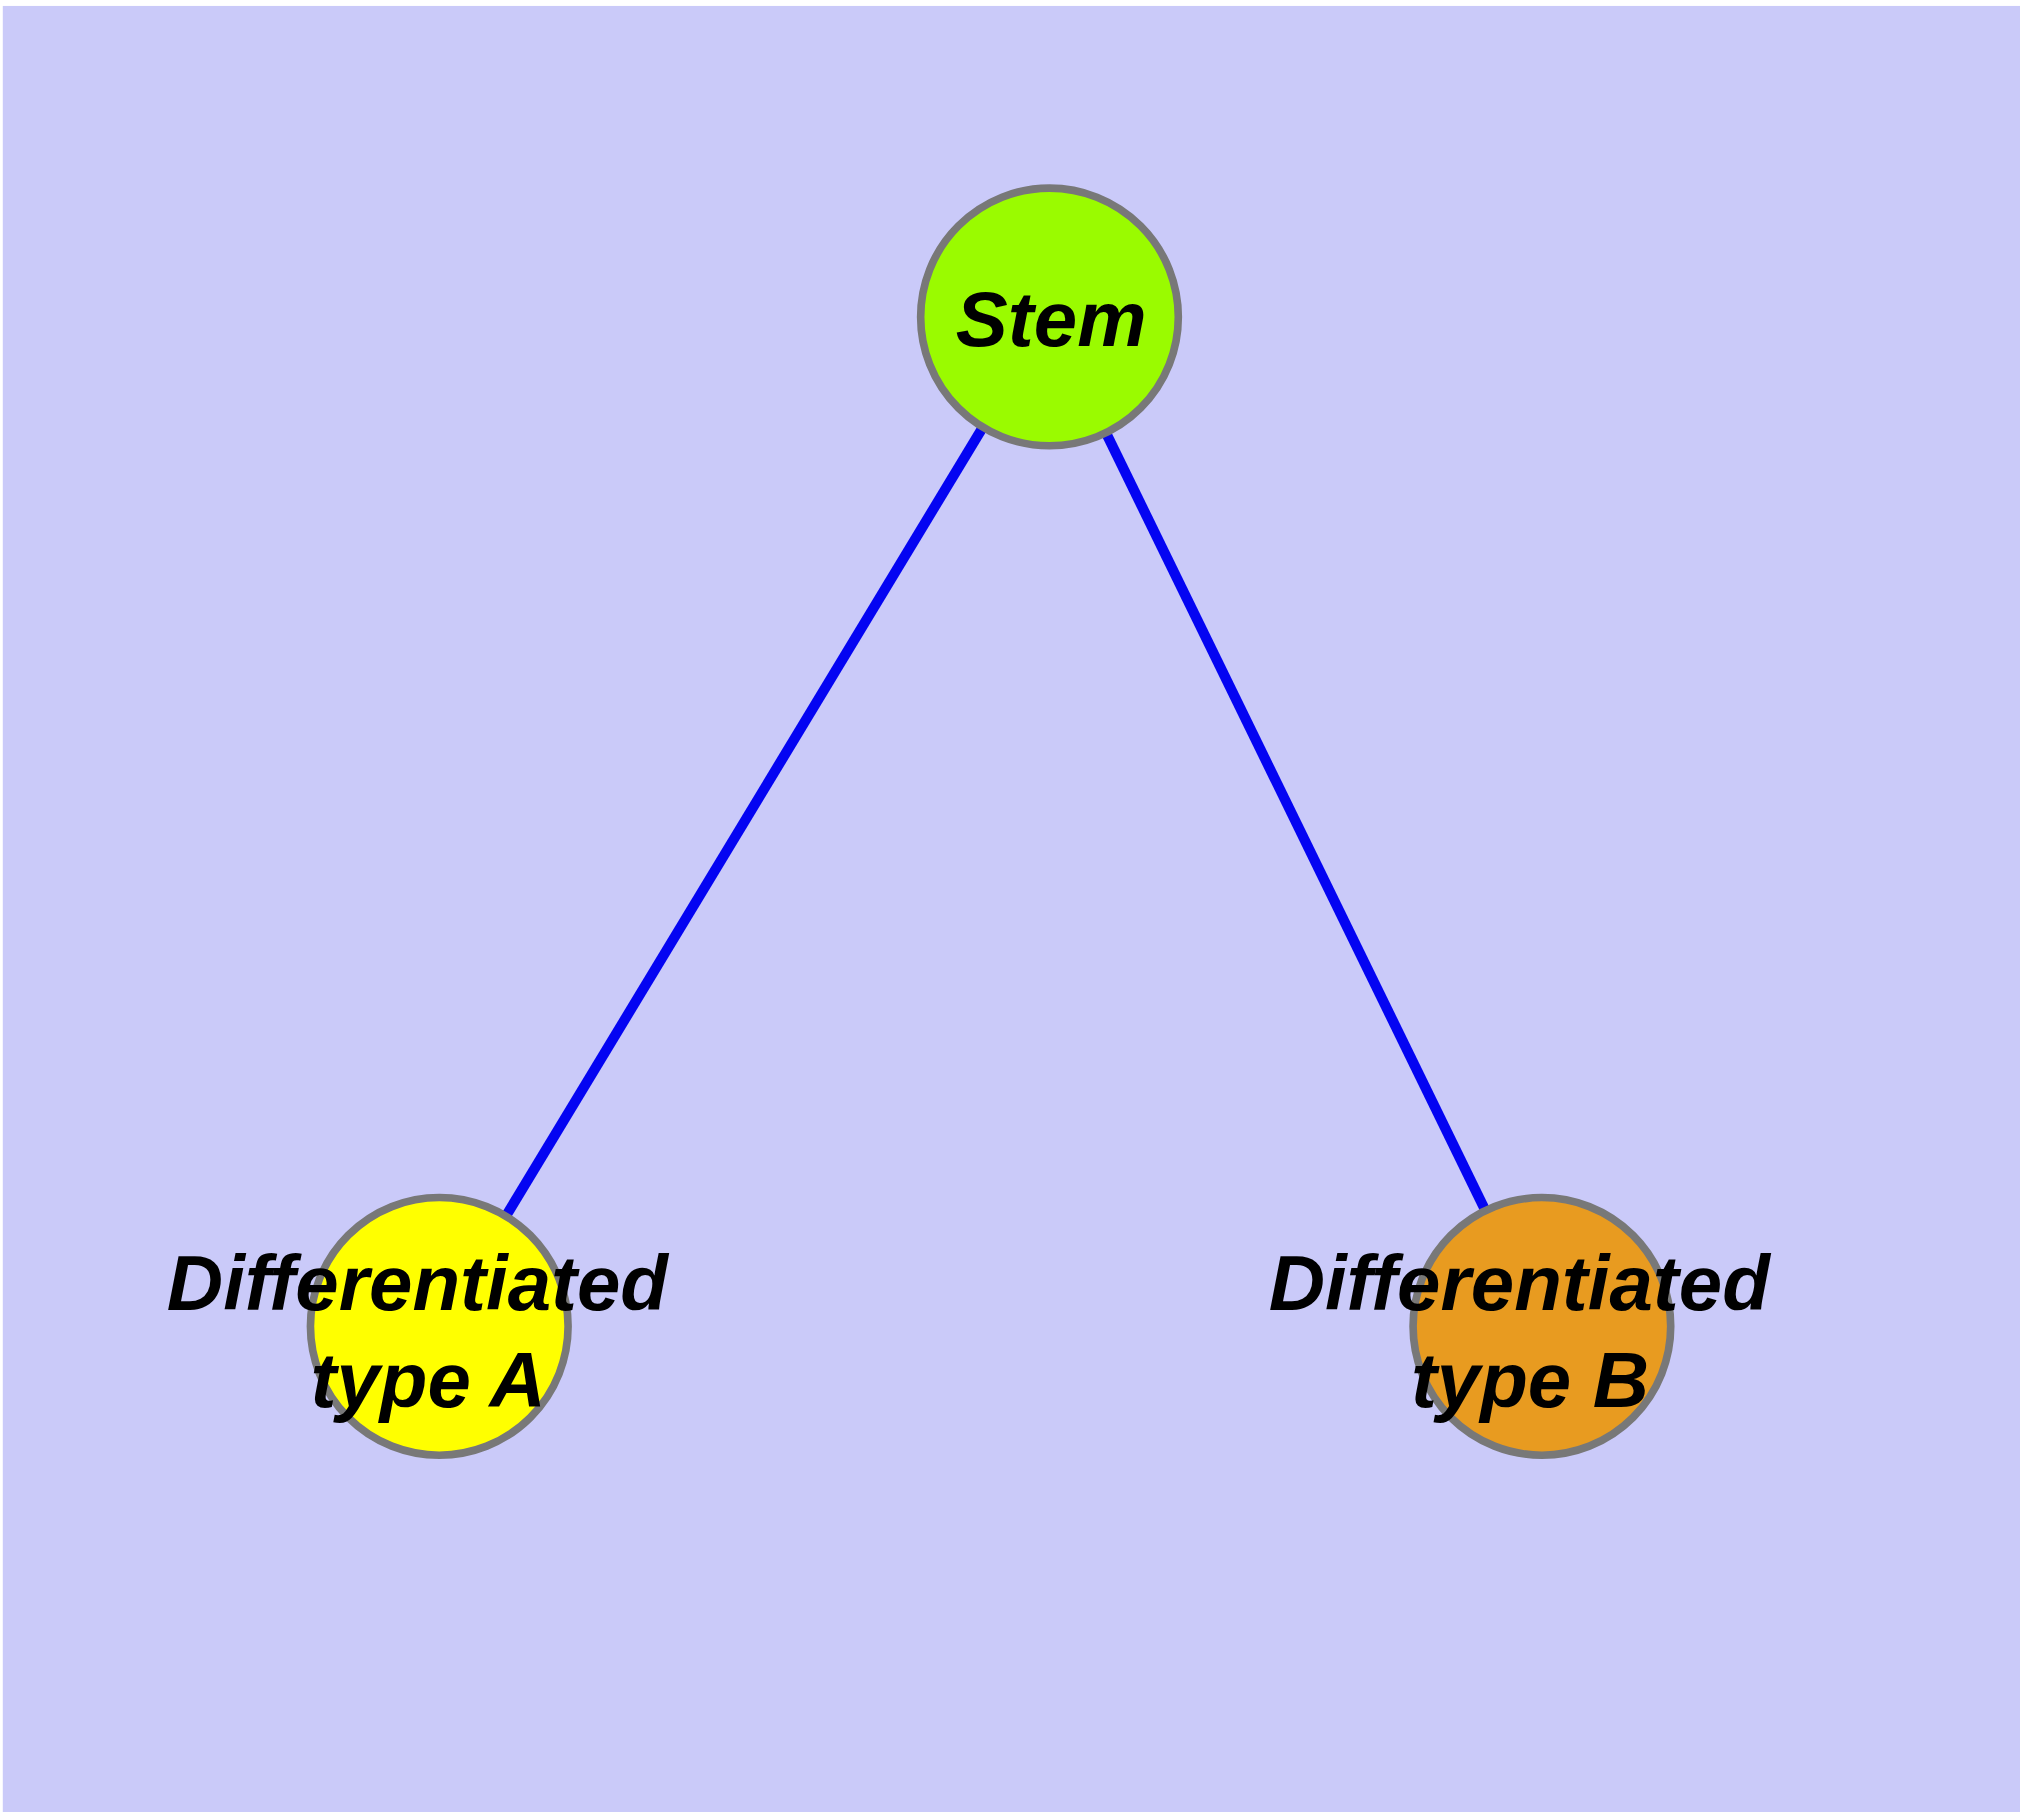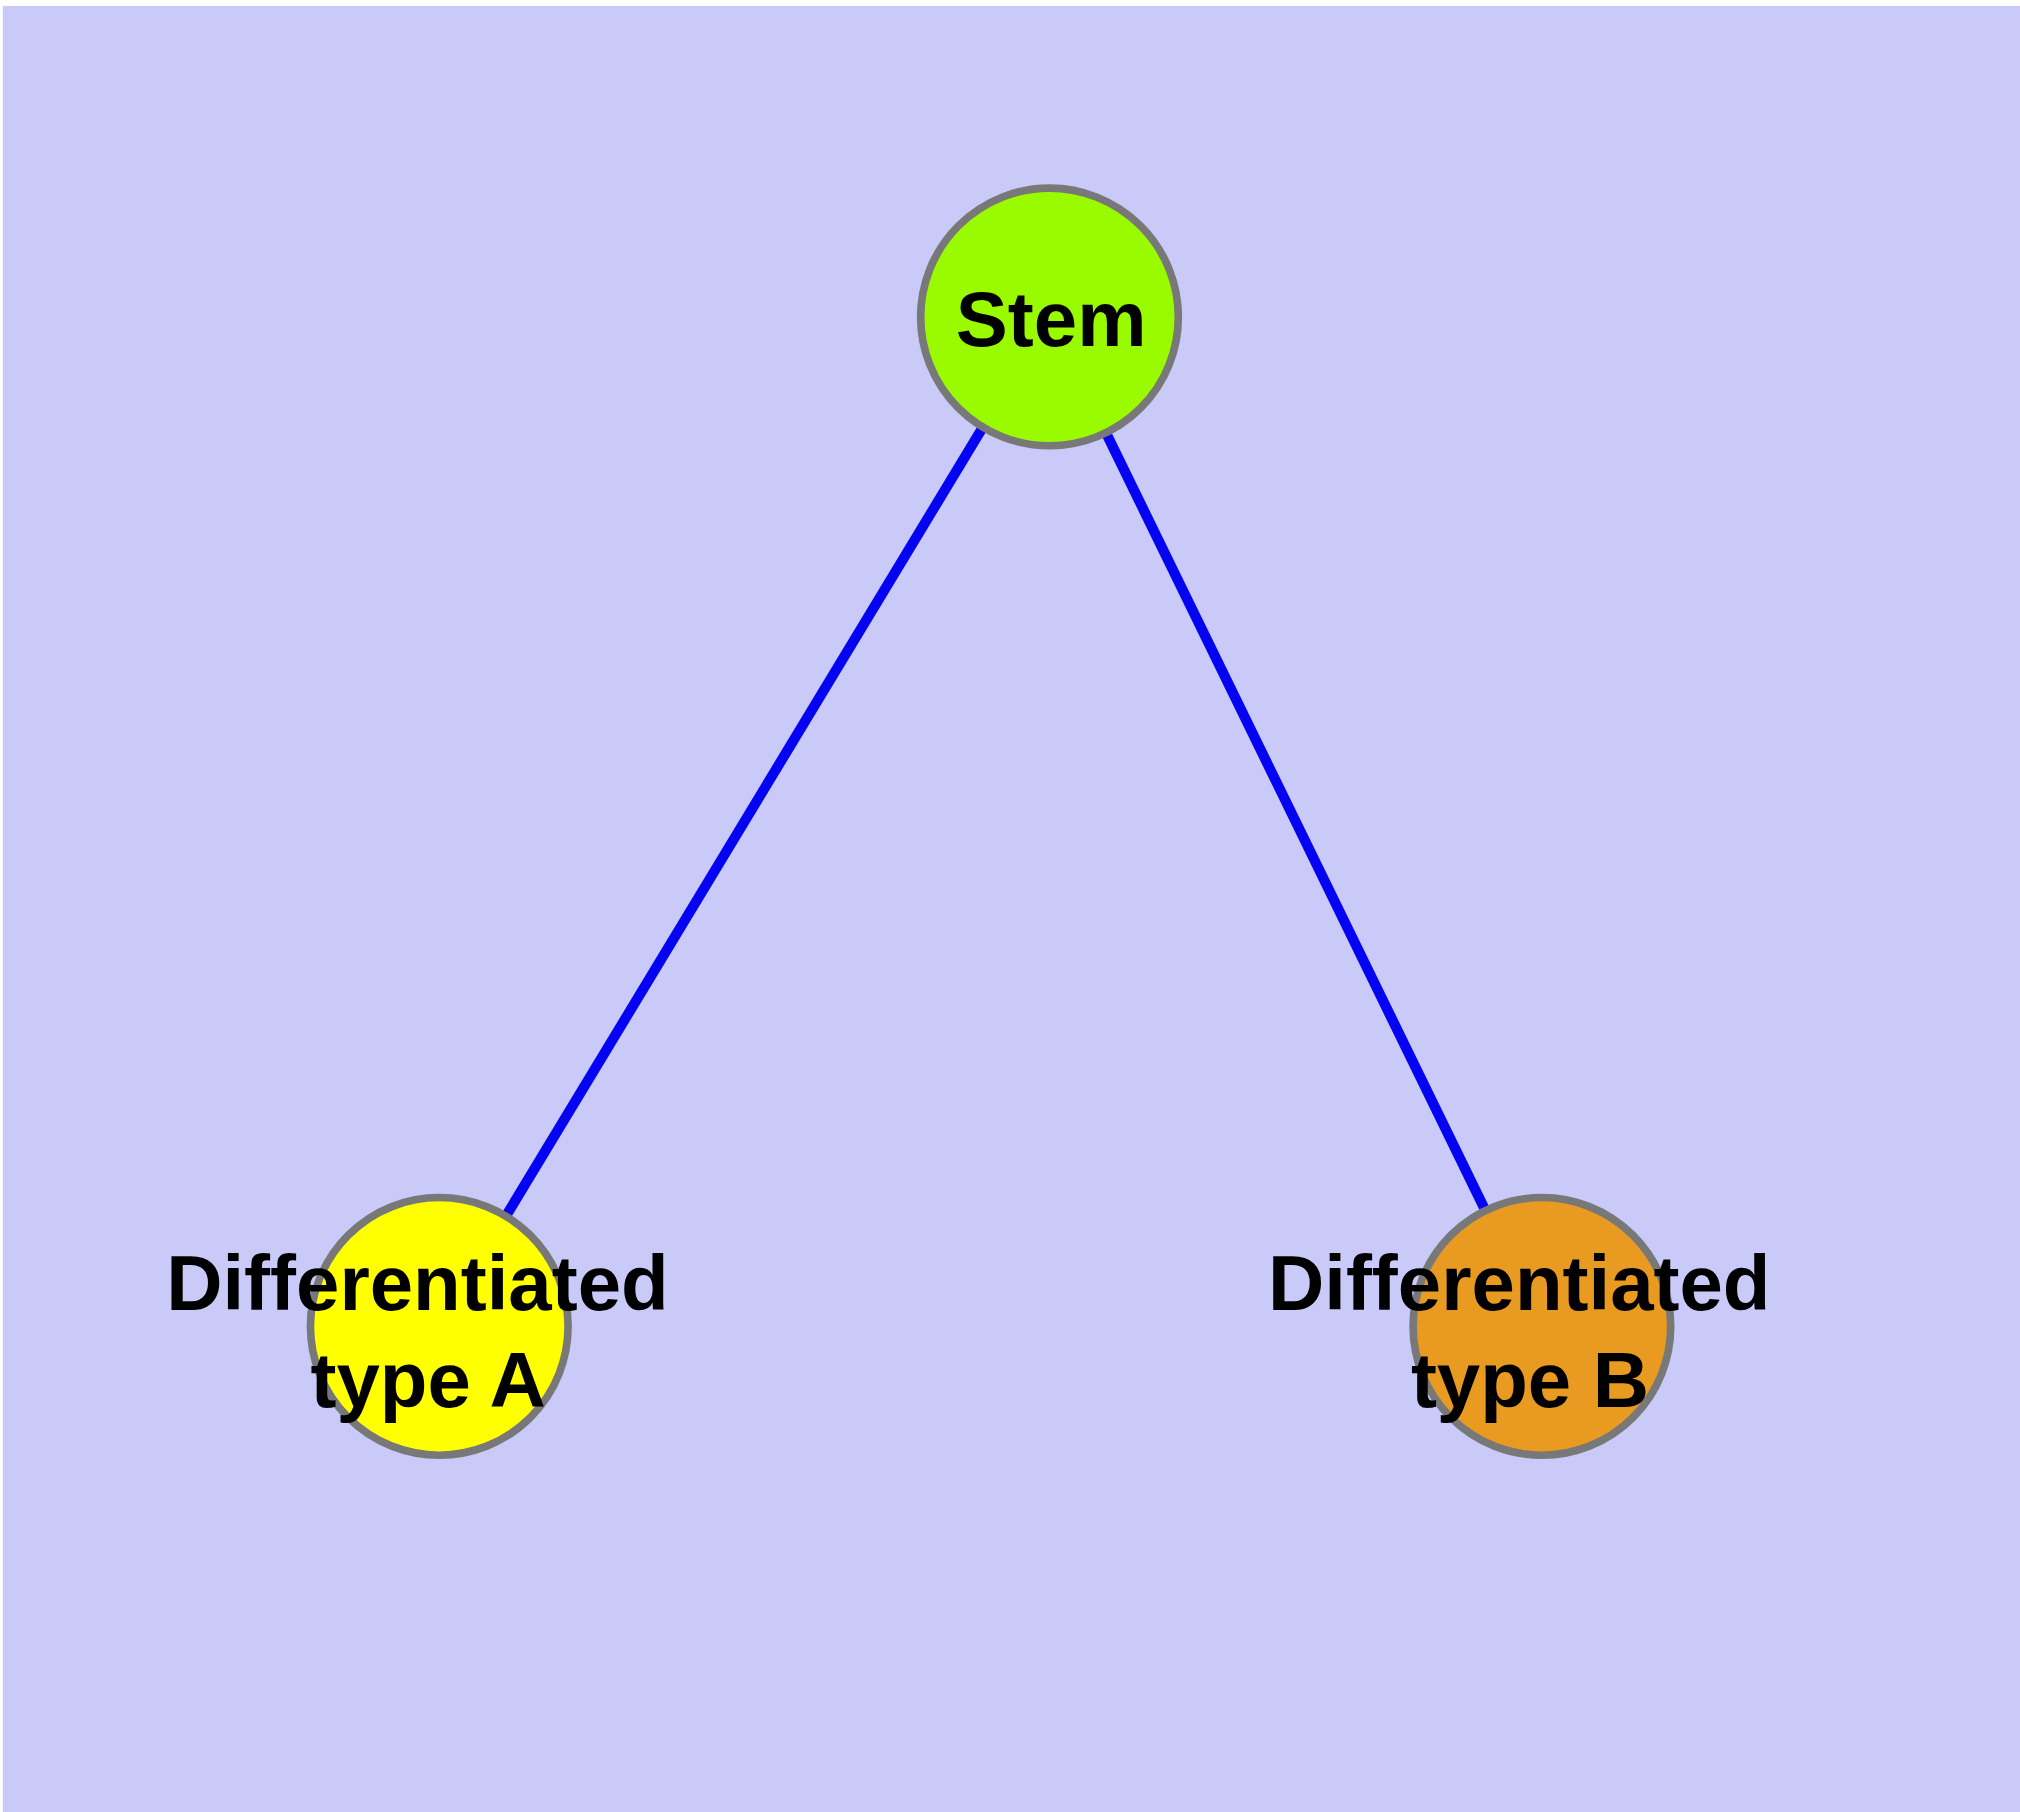--- a/index.html
+++ b/index.html
@@ -8,20 +8,21 @@
     background: #ffffff;
     width: 2021px;
     height: 1812px;
     overflow: hidden;
   }
   #stage {
     position: relative;
     width: 1976px;
     height: 1812px;
     font-family: "Liberation Sans", sans-serif;
+    font-style: italic;
   }
   #graph-svg {
     position: absolute;
     left: 0;
     top: 0;
     display: block;
   }
   .edge {
     fill: none;
     stroke-width: 12px;

